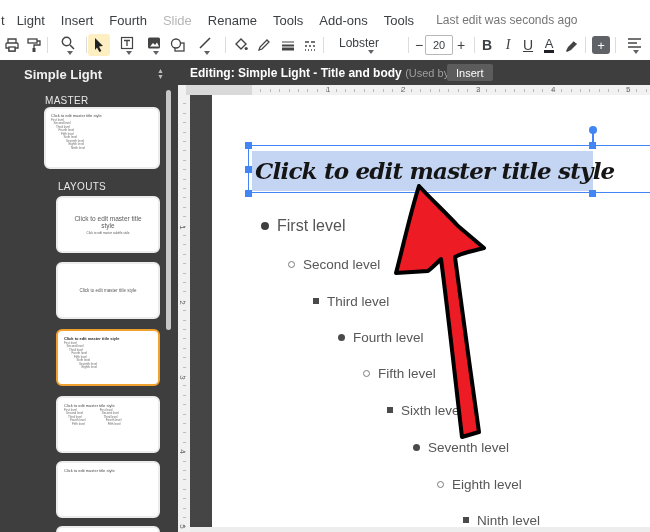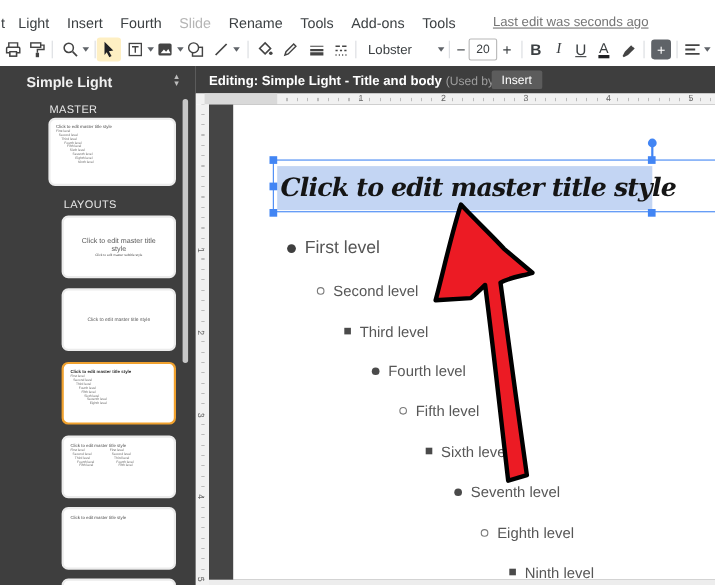--- a/index.html
+++ b/index.html
@@ -10,40 +10,40 @@
   .titlebar{position:absolute;left:0;top:0;width:650px;height:10px;overflow:hidden;background:#fff;}
   .doc-title{position:absolute;left:0;top:-7px;font-size:15px;color:#3c4043;}
   .tb-ic{position:absolute;top:-6px;width:14px;height:14px;color:#5f6368;}
 
   
   .menubar{position:absolute;left:0;top:10px;width:650px;height:20px;background:#fff;
            display:flex;align-items:center;font-size:13px;color:#3c4043;}
   .menu-item{padding:0 8px;cursor:default;}
   .menu-item.first{padding-left:1px;padding-right:4px;}
   .menu-item.disabled{color:#b6b6b6;}
-  .last-edit{margin-left:26px;font-size:12px;color:#757575;text-decoration:underline;}
+  .last-edit{margin-left:14px;font-size:12px;color:#757575;}
 
   
   .toolbar{position:absolute;left:0;top:30px;width:650px;height:30px;background:#fff;
            border-bottom:1px solid #e0e0e0;}
-  .ti{position:absolute;top:4px;height:22px;display:flex;align-items:center;justify-content:center;color:#444;}
+  .ti{position:absolute;top:4px;height:22px;display:flex;align-items:center;justify-content:center;color:#444;flex-direction:column;}
   .tsep{position:absolute;top:7px;width:1px;height:16px;background:#dadce0;}
   .caret{width:0;height:0;border-left:3.5px solid transparent;border-right:3.5px solid transparent;
          border-top:4px solid #5f6368;margin-left:3px;}
   .sel-bg{background:#feefc3;border-radius:3px;}
   .btn-letter{font-size:14px;color:#3c4043;}
   .size-box{border:1px solid #b7b7b7;border-radius:2px;width:26px;height:18px;font-size:11px;
             color:#3c4043;display:flex;align-items:center;justify-content:center;}
   .font-name{font-size:12px;color:#3c4043;width:60px;text-align:left;}
   .a-color{font-size:13px;color:#3c4043;border-bottom:3px solid #202124;line-height:13px;padding:0 1px;}
   .cmt{width:18px;height:18px;background:#5f6368;border-radius:3px;color:#fff;font-size:13px;
        display:flex;align-items:center;justify-content:center;}
 
   
-  .sidebar{position:absolute;left:0;top:60px;width:178px;height:472px;background:#3e3e3e;overflow:hidden;}
+  .sidebar{position:absolute;left:0;top:60px;width:178px;height:472px;background:#3e3e3e;overflow:hidden;padding-left:28px;}
   .sb-header{position:absolute;left:0;top:0;width:178px;height:28px;}
   .sb-title{position:absolute;left:24px;top:7px;color:#f1f1f1;font-size:13px;font-weight:bold;}
   .sb-sort{position:absolute;right:14px;top:8px;color:#bdbdbd;font-size:7px;line-height:6px;text-align:center;}
   .sb-label{position:absolute;color:#e8e8e8;font-size:10px;font-weight:normal;letter-spacing:.3px;}
   .thumb{position:absolute;background:#fff;border:2px solid #ececec;border-radius:6px;overflow:hidden;}
   .thumb.selected{border-color:#f0a12e;}
   .micro{position:absolute;left:0;top:0;width:200%;height:200%;transform:scale(.5);
          transform-origin:0 0;color:#6b6b6b;}
   .micro-line{font-size:6px;line-height:7px;white-space:nowrap;}
   .mt-title{font-size:8px;line-height:10px;color:#4a4a4a;white-space:nowrap;}

